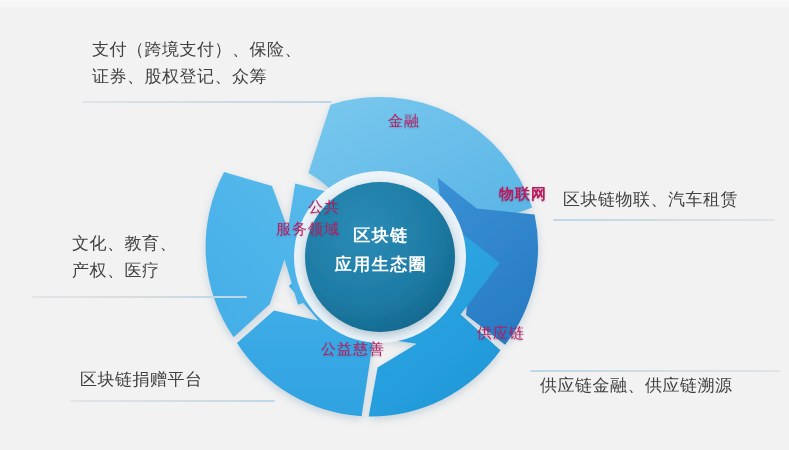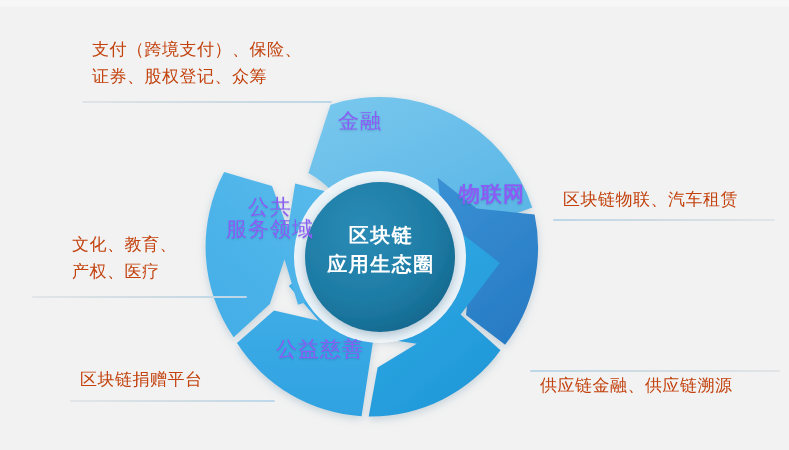--- a/index.html
+++ b/index.html
@@ -6,48 +6,48 @@
   body{
     width:789px;height:450px;overflow:hidden;
     background:#f2f2f2;
     font-family:"DejaVu Sans","Liberation Sans",sans-serif;
     position:relative;
   }
   .top-strip{position:absolute;left:0;top:0;width:789px;height:7px;background:#f7f7f7;}
   .stage{position:absolute;left:0;top:0;width:789px;height:450px;}
 
   
-  .ann{position:absolute;color:#c2410c;font-size:17px;line-height:27px;white-space:pre-line;letter-spacing:.5px;}
+  .ann{position:absolute;color:#404040;font-size:17px;line-height:27px;white-space:pre-line;letter-spacing:.5px;}
   .rule{position:absolute;height:2px;border-radius:1px;}
 
   #ann-finance{left:92px;top:36px;}
   #rule-finance{left:82px;top:101px;width:250px;background:linear-gradient(to right,#dfe4e7 0%,#cfdbe2 55%,#bcd7e8 100%);}
 
-  #ann-public{left:72px;top:231px;}
+  #ann-public{left:72px;top:231px;font-family:Liberation Mono, monospace;}
   #rule-public{left:32px;top:296px;width:215px;background:linear-gradient(to right,#e2e5e7 0%,#cfdbe2 60%,#b9d6ea 100%);}
 
   #ann-charity{left:80px;top:366px;}
   #rule-charity{left:70px;top:400px;width:205px;background:linear-gradient(to right,#e2e5e7 0%,#d0dce3 60%,#bcd8ea 100%);}
 
   #ann-iot{left:563px;top:186px;text-align:right;}
   #rule-iot{left:553px;top:219px;width:222px;background:linear-gradient(to left,#e2e5e7 0%,#cfdbe2 55%,#bcd7e8 100%);}
 
   #ann-supply{left:540px;top:336px;margin-top:36px;}
   #rule-supply{left:530px;top:370px;width:250px;background:linear-gradient(to left,#e2e5e7 0%,#cfdbe2 55%,#bcd7e8 100%);}
 
   
-  .seg-label{position:absolute;color:#8b5cf6;font-size:21px;line-height:22px;text-align:center;white-space:pre-line;letter-spacing:1px;text-shadow:0 1px 2px rgba(20,70,110,.25);}
+  .seg-label{position:absolute;color:#be185d;font-size:15px;line-height:22px;text-align:right;white-space:pre-line;letter-spacing:1px;text-shadow:0 1px 2px rgba(20,70,110,.25);}
   #label-finance{left:300px;top:110px;width:120px;}
   #label-iot{left:437px;top:183px;width:110px;font-weight:bold;}
   #label-supply{left:415px;top:322px;width:110px;}
   #label-charity{left:255px;top:338px;width:130px;}
   #label-public{left:200px;top:196px;width:140px;}
 
   
-  #hub-text{position:absolute;left:311px;top:221px;width:140px;text-align:center;color:#ffffff;font-size:20px;line-height:29px;font-weight:bold;white-space:pre-line;letter-spacing:1.5px;}
+  #hub-text{position:absolute;left:311px;top:221px;width:140px;text-align:center;color:#ffffff;font-size:17px;line-height:29px;font-weight:bold;white-space:pre-line;letter-spacing:1.5px;}
 </style>
 </head>
 <body style="background: rgb(242, 242, 242);">
 
 <div class="top-strip"></div>
 
 <div class="stage">
 
   <svg width="789" height="450" viewBox="0 0 789 450" style="position:absolute;left:0;top:0;">
     <defs>
@@ -164,20 +164,21 @@
     <circle cx="380" cy="257" r="86" fill="#f4f7f9" opacity="0.95"></circle>
 
     <circle cx="380" cy="257" r="75" fill="url(#hubGrad)" filter="url(#hubShadow)"></circle>
   </svg>
 
   <div id="hub-text">区块链
 应用生态圈</div>
 
   <div class="seg-label" id="label-finance">金融</div>
   <div class="seg-label" id="label-iot">物联网</div>
+  <div class="seg-label" id="label-supply">供应链</div>
   <div class="seg-label" id="label-charity">公益慈善</div>
   <div class="seg-label" id="label-public">公共
 服务领域</div>
 
   <div class="ann" id="ann-finance">支付（跨境支付）、保险、
 证券、股权登记、众筹</div>
   <div class="rule" id="rule-finance"></div>
 
   <div class="ann" id="ann-public">文化、教育、
 产权、医疗</div>

